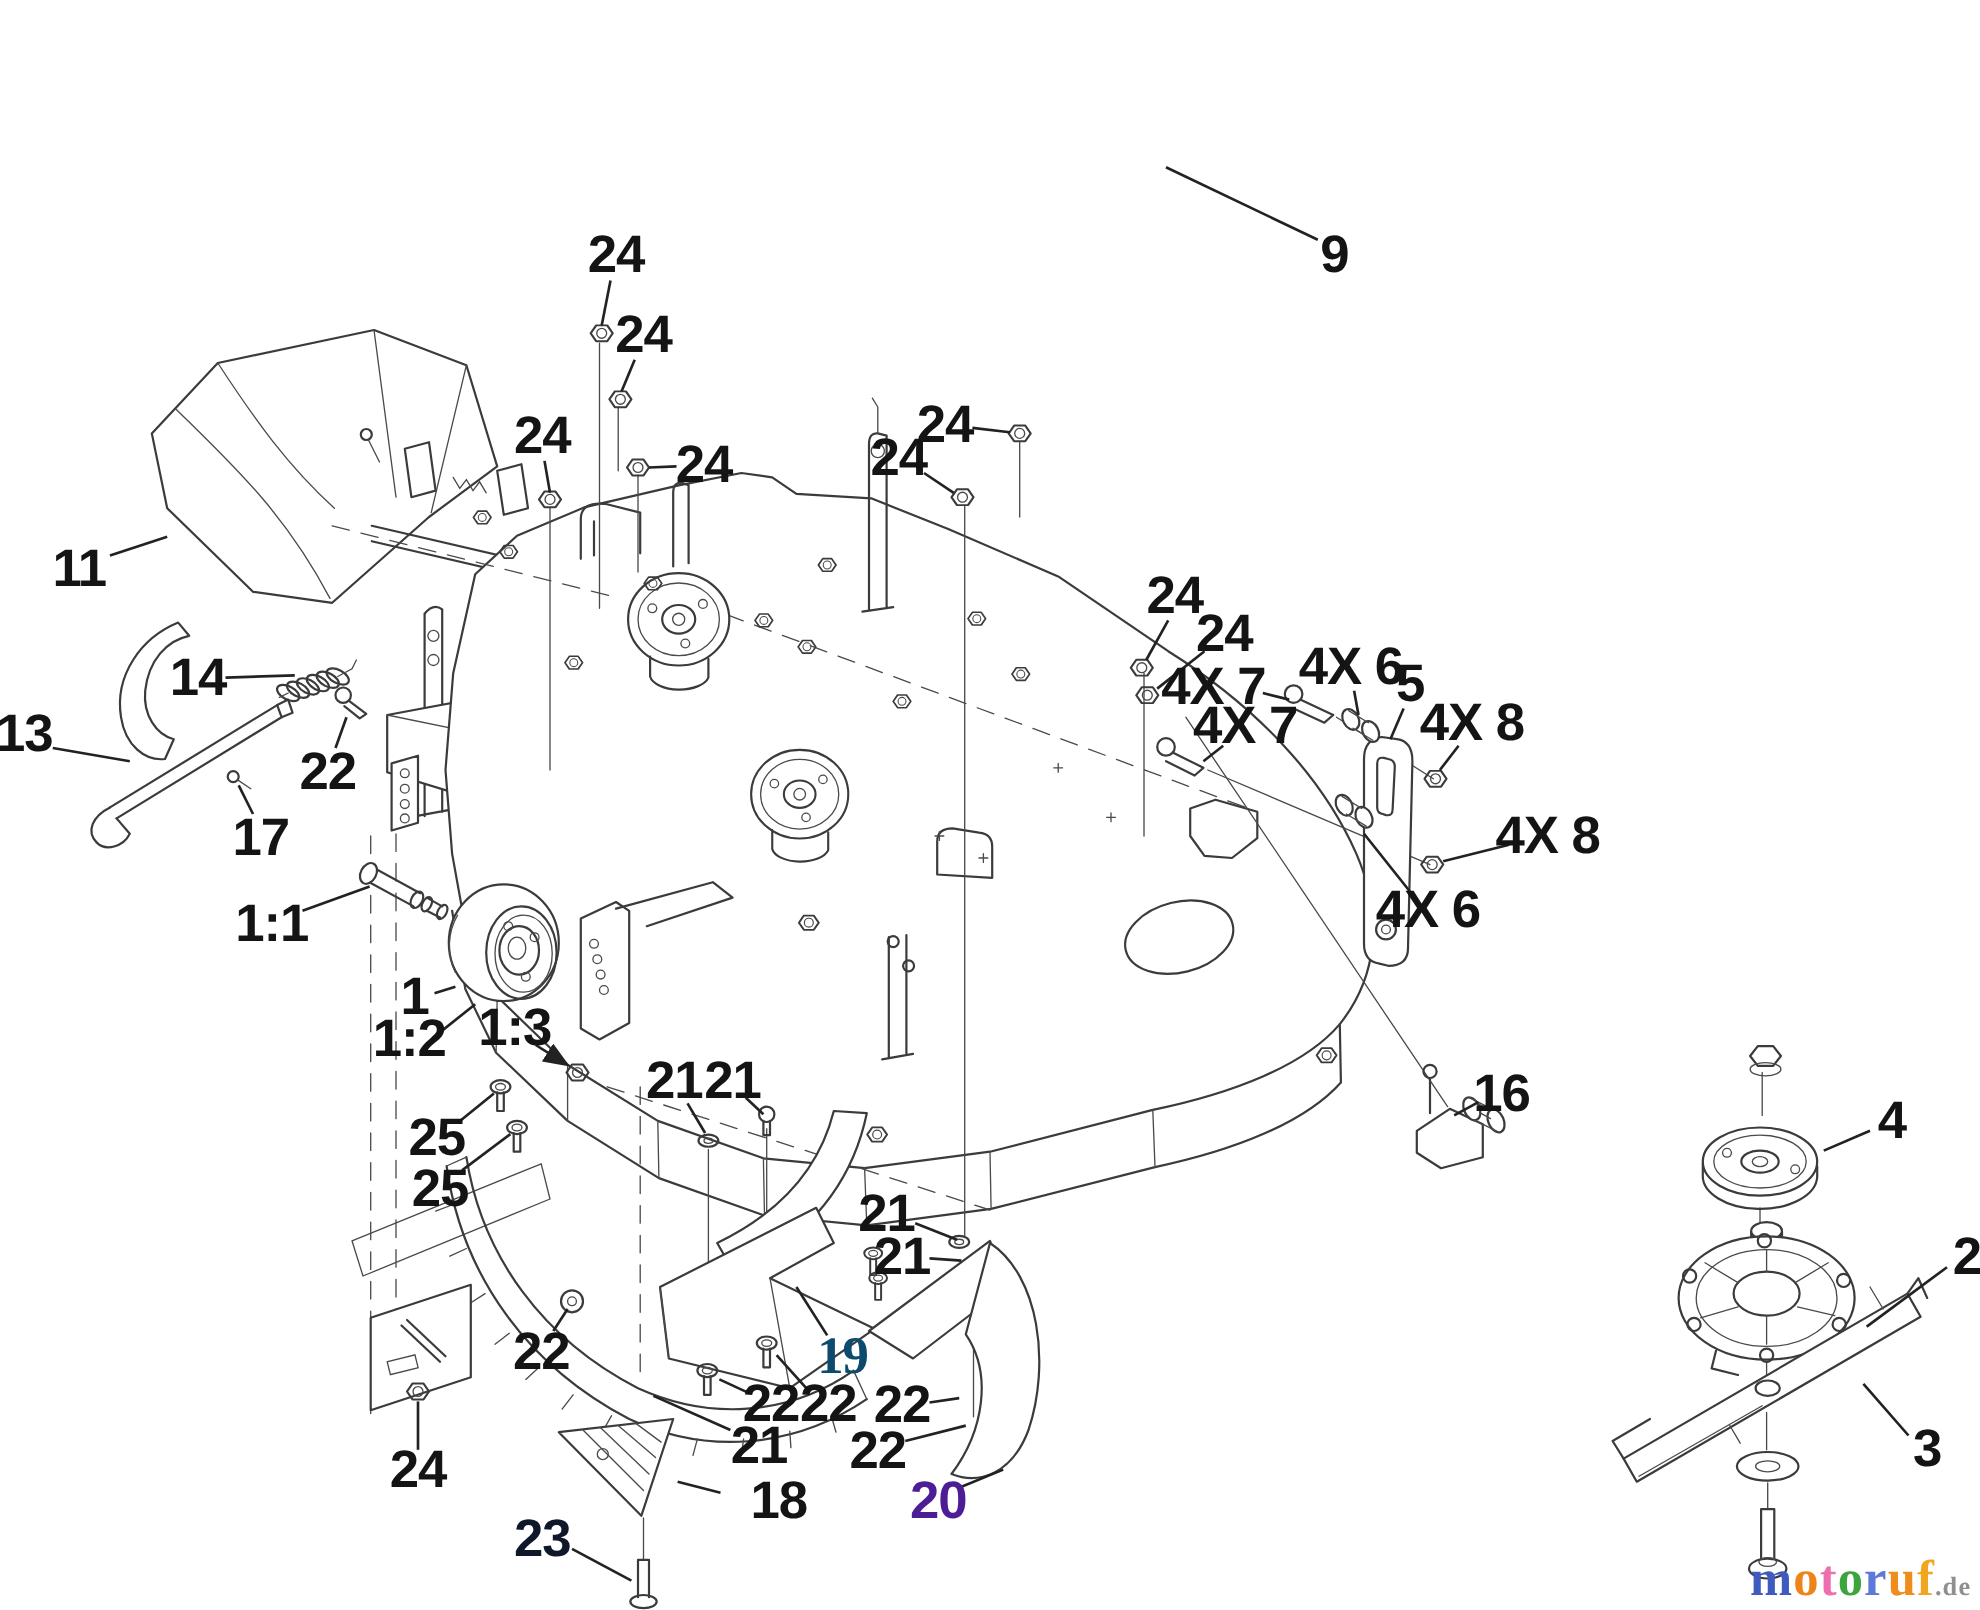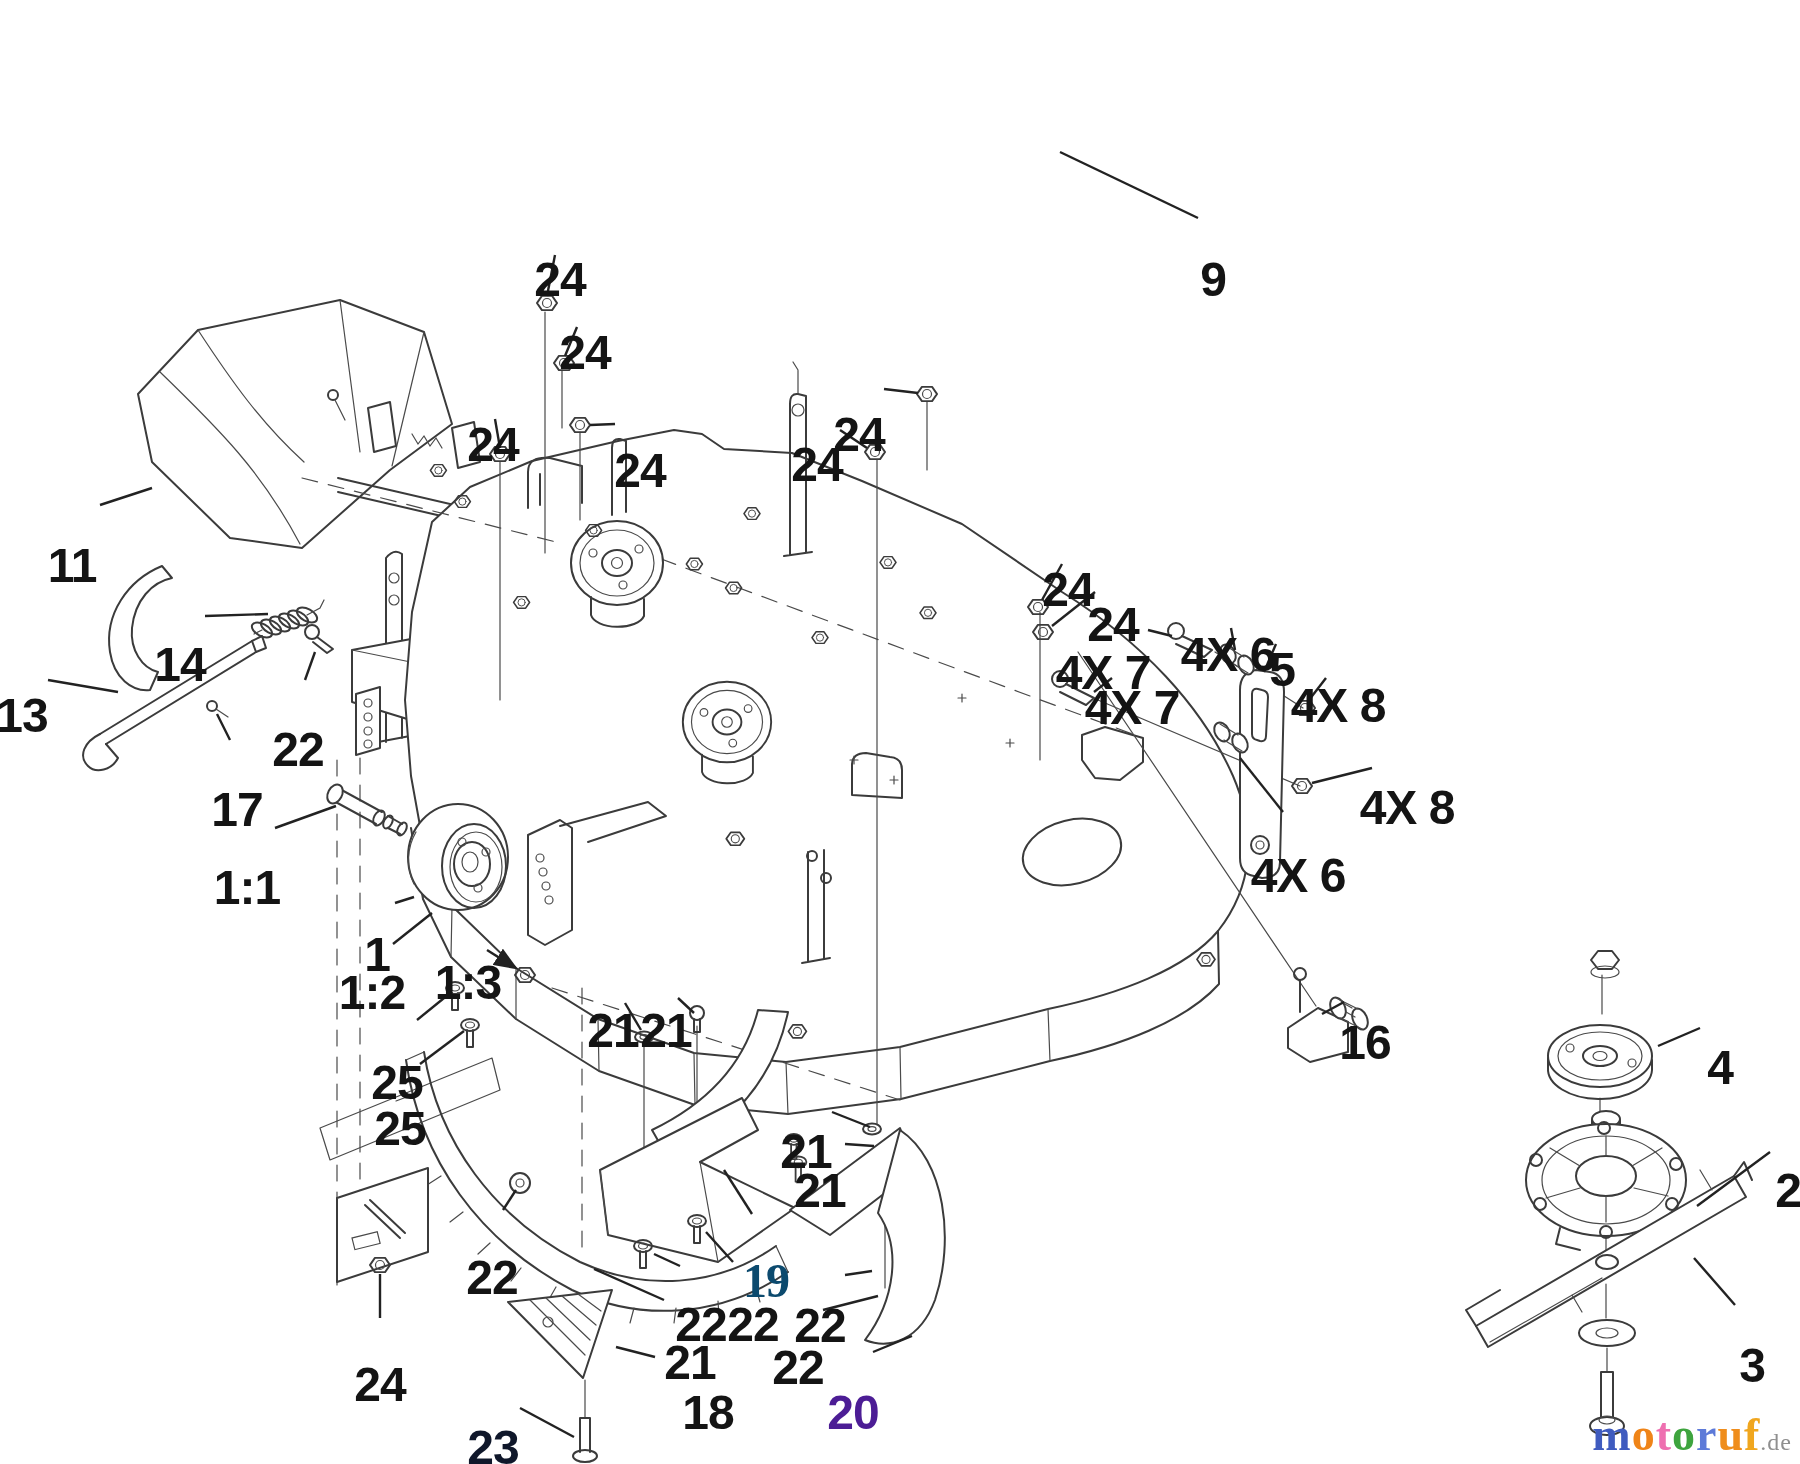--- a/index.html
+++ b/index.html
@@ -2,25 +2,25 @@
 <html><head>
 <meta charset="utf-8">
 <style>
   html,body{margin:0;padding:0;background:#fff;}
   .stage{position:relative;width:1800px;height:1464px;background:#fff;overflow:hidden;
          font-family:"Liberation Sans",sans-serif;}
   .stage svg{position:absolute;left:0;top:0;}
   #callout-layer{position:absolute;left:0;top:0;width:100%;height:100%;pointer-events:none;}
   .callout{position:absolute;transform:translate(-50%,-50%);
            font:700 48px "Liberation Sans",sans-serif;color:#141414;
-           white-space:nowrap;letter-spacing:-1px;line-height:1;margin-top:48px;}
+           white-space:nowrap;letter-spacing:-1px;line-height:1;}
   .watermark{position:absolute;right:8px;bottom:6px;
              font-family:"Liberation Serif",serif;font-weight:700;font-size:46px;
              letter-spacing:1px;line-height:1;}
-  .watermark .suffix{font-size:24px;font-weight:400;}
+  .watermark .suffix{font-size:24px;font-weight:700;}
   
   .art{stroke:#3b3b3b;fill:none;stroke-width:2;stroke-linecap:round;stroke-linejoin:round;}
   .art-thin{stroke:#4a4a4a;fill:none;stroke-width:1.2;stroke-linecap:round;}
   .art-fill{stroke:#3b3b3b;fill:#ffffff;stroke-width:2;stroke-linejoin:round;}
   .dashed{stroke-dasharray:16 11;}
   .leader{stroke:#222;stroke-width:2.4;}
 </style>
 </head>
 <body>
 

